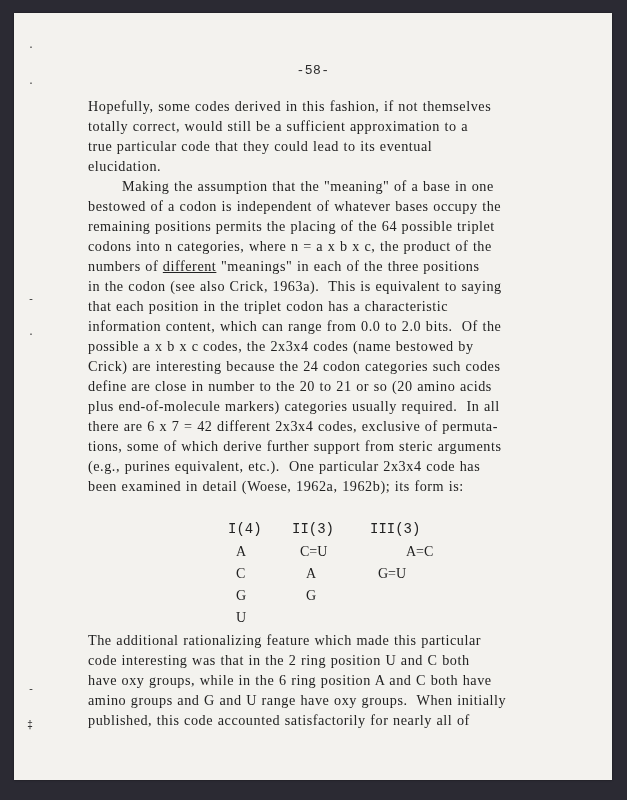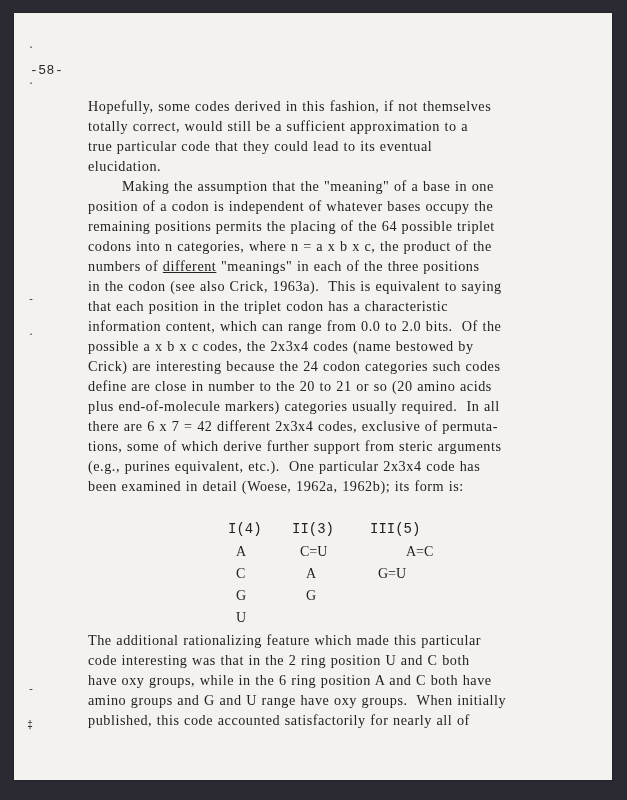--- a/index.html
+++ b/index.html
@@ -8,21 +8,21 @@
     background:#2b2a33;
     font-family:"Liberation Mono", "DejaVu Sans Mono", monospace;
   }
   .page {
     position:absolute; left:14px; top:13px; width:598px; height:767px;
     background:#f3f2ee;
     box-shadow:0 0 2px rgba(0,0,0,0.5);
   }
   .mark { position:absolute; color:#333; font-size:10px; line-height:10px; }
   .pagenum {
-    position:absolute; top:50px; left:16px; width:100%; text-align:left;
+    position:absolute; top:50px; left:0; width:100%; text-align:center;
     font-size:13px; color:#2a2a2a; letter-spacing:0.5px;
   }
   .body {
     position:absolute; left:74px; top:83px; width:520px;
     font-family:"Liberation Serif", "DejaVu Serif", serif;
     font-size:14.2px; line-height:20px; color:#222;
     letter-spacing:0.55px; word-spacing:0.5px;
   }
   .line { white-space:pre; height:20px; }
   .indent { padding-left:34px; }
@@ -52,21 +52,21 @@
 
   <div class="body">
     <div>
       <div class="line">Hopefully, some codes derived in this fashion, if not themselves</div>
       <div class="line">totally correct, would still be a sufficient approximation to a</div>
       <div class="line">true particular code that they could lead to its eventual</div>
       <div class="line">elucidation.</div>
     </div>
     <div>
       <div class="line indent">Making the assumption that the "meaning" of a base in one</div>
-      <div class="line">position of a codon is independent of whatever bases occupy the</div>
+      <div class="line">bestowed of a codon is independent of whatever bases occupy the</div>
       <div class="line">remaining positions permits the placing of the 64 possible triplet</div>
       <div class="line">codons into n categories, where n = a x b x c, the product of the</div>
       <div class="line"><span>numbers of </span><span class="u">different</span><span> "meanings" in each of the three positions</span></div>
       <div class="line">in the codon (see also Crick, 1963a).  This is equivalent to saying</div>
       <div class="line">that each position in the triplet codon has a characteristic</div>
       <div class="line">information content, which can range from 0.0 to 2.0 bits.  Of the</div>
       <div class="line">possible a x b x c codes, the 2x3x4 codes (name bestowed by</div>
       <div class="line">Crick) are interesting because the 24 codon categories such codes</div>
       <div class="line">define are close in number to the 20 to 21 or so (20 amino acids</div>
       <div class="line">plus end-of-molecule markers) categories usually required.  In all</div>
@@ -85,21 +85,21 @@
       <div class="cell" style="padding-left:8px;">G</div>
       <div class="cell" style="padding-left:8px;">U</div>
     </div>
     <div class="col" style="left:64px;">
       <div class="hd">II(3)</div>
       <div class="cell" style="padding-left:8px;">C=U</div>
       <div class="cell" style="padding-left:14px;">A</div>
       <div class="cell" style="padding-left:14px;">G</div>
     </div>
     <div class="col" style="left:142px;">
-      <div class="hd">III(5)</div>
+      <div class="hd">III(3)</div>
       <div class="cell" style="padding-left:8px;margin-left:28px;">A=C</div>
       <div class="cell" style="padding-left:8px;">G=U</div>
     </div>
   </div>
 
   <div class="body body2">
     <div class="line">The additional rationalizing feature which made this particular</div>
     <div class="line">code interesting was that in the 2 ring position U and C both</div>
     <div class="line">have oxy groups, while in the 6 ring position A and C both have</div>
     <div class="line">amino groups and G and U range have oxy groups.  When initially</div>

